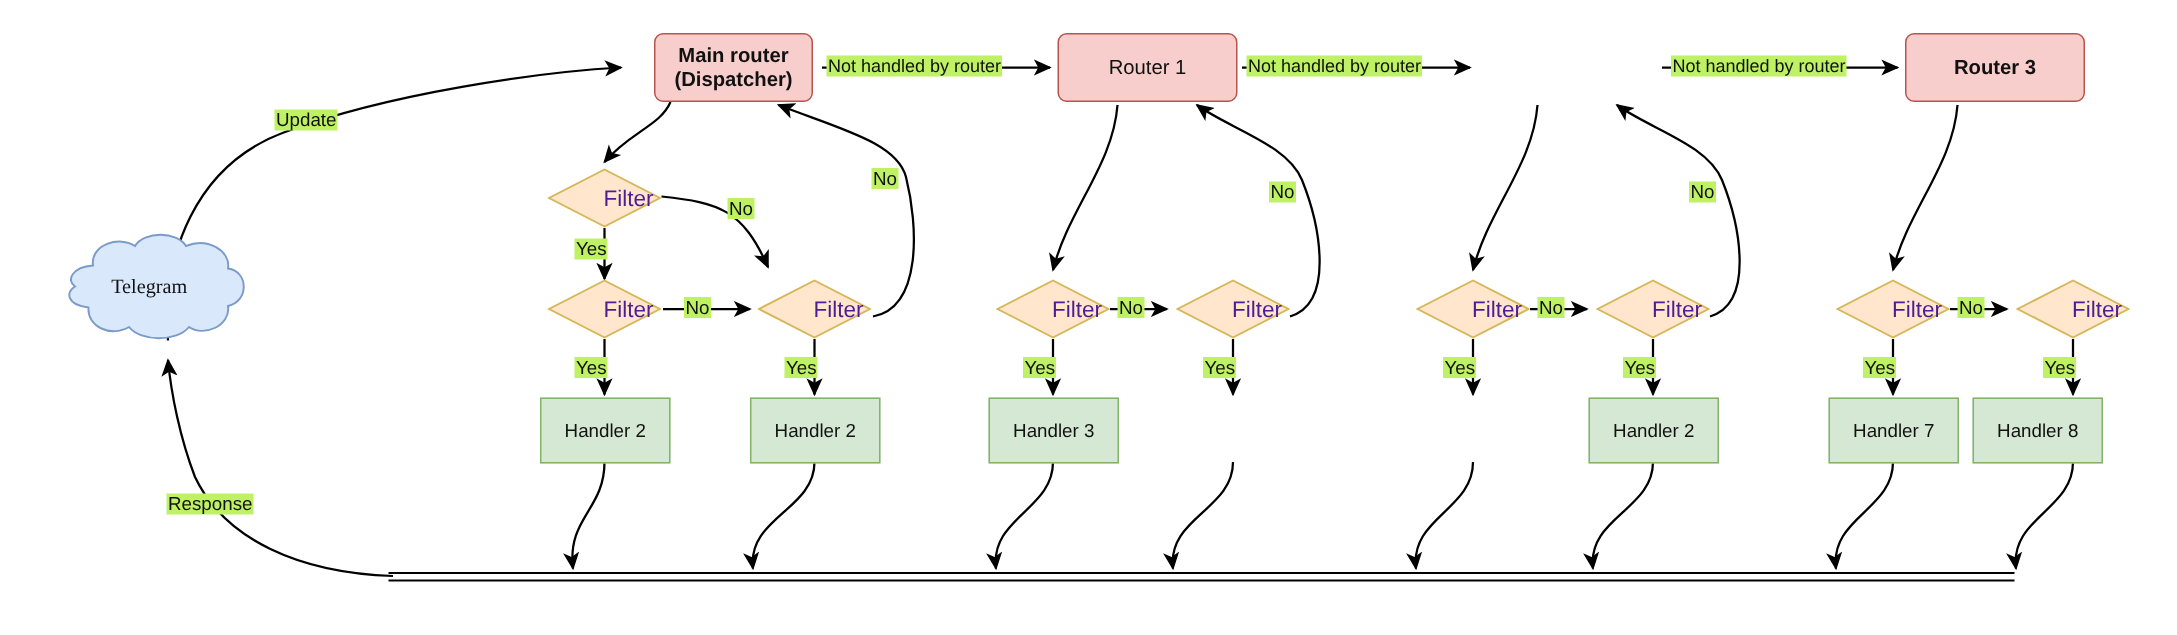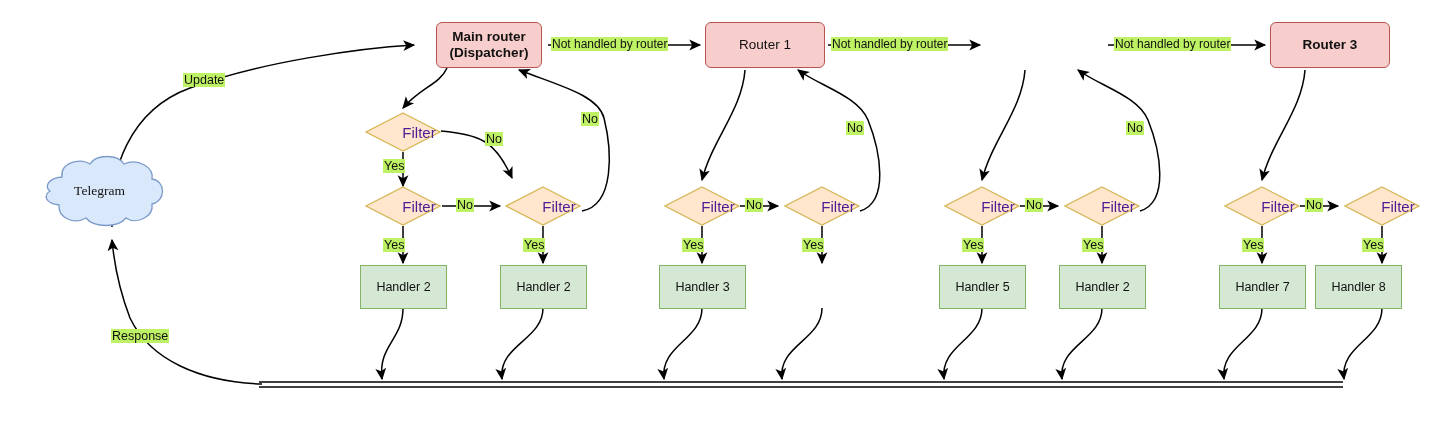--- a/index.html
+++ b/index.html
@@ -183,23 +183,20 @@
   </div>
 
   <div class="node handler" style="left:360px;top:265px;">
     <span>Handler 2</span>
     </div>
   <div class="node handler" style="left:500px;top:265px;">
     <span>Handler 2</span>
     </div>
   <div class="node handler" style="left:659px;top:265px;">
     <span>Handler 3</span>
-    </div>
-  <div class="node handler" style="left:939px;top:265px;">
-    <span>Handler 5</span>
     </div>
   <div class="node handler" style="left:1059px;top:265px;">
     <span>Handler 2</span>
     </div>
   <div class="node handler" style="left:1219px;top:265px;">
     <span>Handler 7</span>
     </div>
   <div class="node handler" style="left:1315px;top:265px;">
     <span>Handler 8</span>
     </div>

